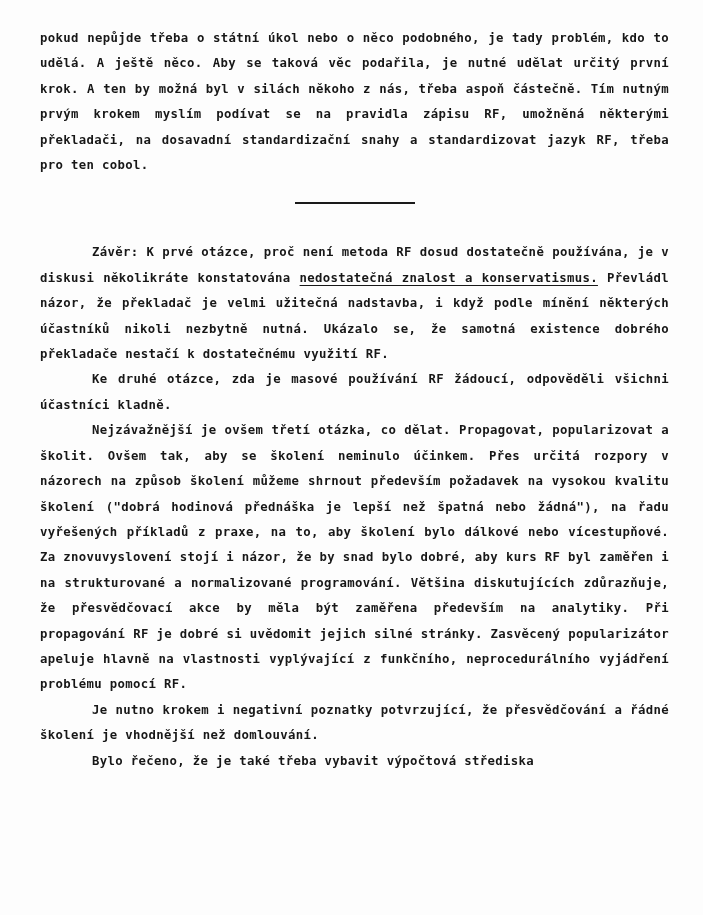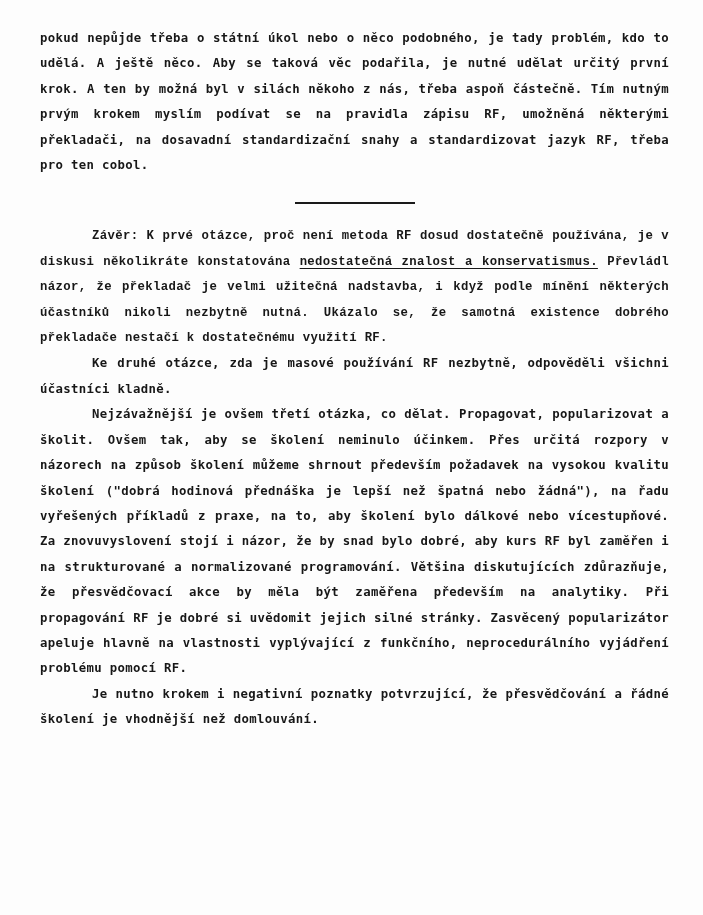--- a/index.html
+++ b/index.html
@@ -33,21 +33,21 @@
     font-weight: 700;
     -webkit-font-smoothing: none;
   }
   .para + .para {
     margin-top: 0px;
   }
   .indent {
     text-indent: 52px;
   }
   .block-gap-md { margin-top: 16px; }
-  .block-gap-sm { margin-top: 6px; font-family: Liberation Mono, monospace; }
+  .block-gap-sm { margin-top: 22px; }
 
   .rule-wrap {
     height: 30px;
     display: flex;
     align-items: center;
     justify-content: center;
     margin-top: 10px;
     margin-bottom: 2px;
   }
   .rule {
@@ -69,20 +69,21 @@
 <div class="page">
 
   <p class="para smudge">pokud nepůjde třeba o státní úkol nebo o něco podobného, je tady problém, kdo to udělá. A ještě něco. Aby se taková věc podařila, je nutné udělat určitý první krok. A ten by možná byl v silách někoho z nás, třeba aspoň částečně. Tím nutným prvým krokem myslím podívat se na pravidla zápisu RF, umožněná některými překladači, na dosavadní standardizační snahy a standardizovat jazyk RF, třeba pro ten cobol.</p>
 
   <div class="rule-wrap">
     <div class="rule"></div>
   </div>
 
   <p class="para indent block-gap-sm smudge"><span>Závěr: K prvé otázce, proč není metoda RF dosud dostatečně používána, je v diskusi několikráte konstatována </span><span class="u">nedostatečná znalost a konservatismus.</span><span> Převládl názor, že překladač je velmi užitečná nadstavba, i když podle mínění některých účastníků nikoli nezbytně nutná. Ukázalo se, že samotná existence dobrého překladače nestačí k dostatečnému využití RF.</span></p>
 
-  <p class="para indent block-gap-md smudge">Ke druhé otázce, zda je masové používání RF nezbytně, odpověděli všichni účastníci kladně.</p>
+  <p class="para indent block-gap-md smudge">Ke druhé otázce, zda je masové používání RF žádoucí, odpověděli všichni účastníci kladně.</p>
 
   <p class="para indent block-gap-md smudge">Nejzávažnější je ovšem třetí otázka, co dělat. Propagovat, popularizovat a školit. Ovšem tak, aby se školení neminulo účinkem. Přes určitá rozpory v názorech na způsob školení můžeme shrnout především požadavek na vysokou kvalitu školení ("dobrá hodinová přednáška je lepší než špatná nebo žádná"), na řadu vyřešených příkladů z praxe, na to, aby školení bylo dálkové nebo vícestupňové. Za znovuvyslovení stojí i názor, že by snad bylo dobré, aby kurs RF byl zaměřen i na strukturované a normalizované programování. Většina diskutujících zdůrazňuje, že přesvědčovací akce by měla být zaměřena především na analytiky. Při propagování RF je dobré si uvědomit jejich silné stránky. Zasvěcený popularizátor apeluje hlavně na vlastnosti vyplývající z funkčního, neprocedurálního vyjádření problému pomocí RF.</p>
 
   <p class="para indent block-gap-md smudge">Je nutno krokem i negativní poznatky potvrzující, že přesvědčování a řádné školení je vhodnější než domlouvání.</p>
 
+  <p class="para indent block-gap-md smudge">Bylo řečeno, že je také třeba vybavit výpočtová střediska</p>
 
 </div>
 
 </body></html>

